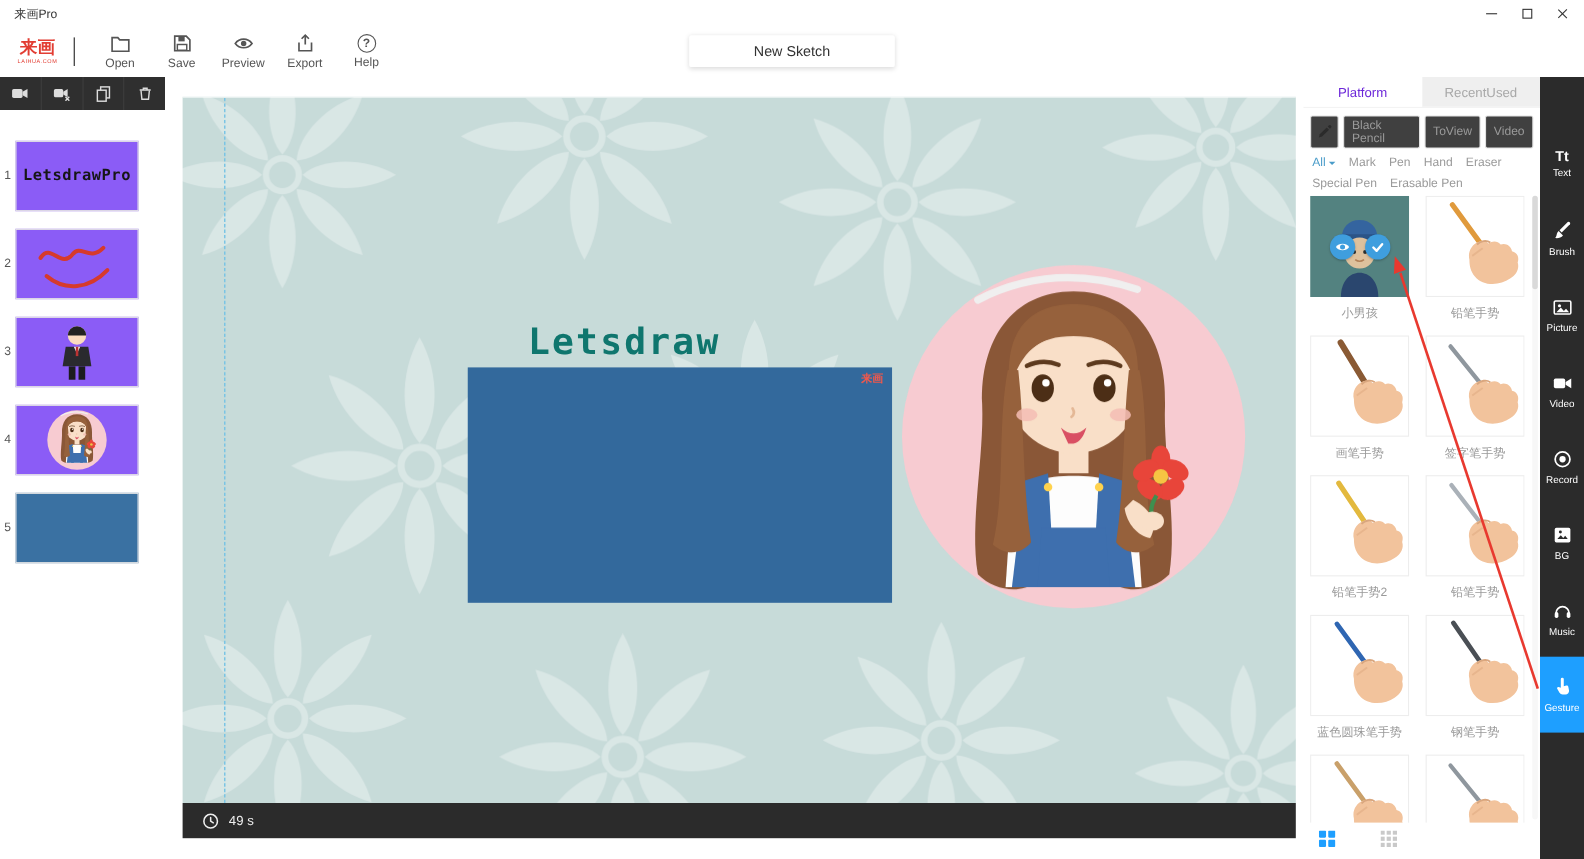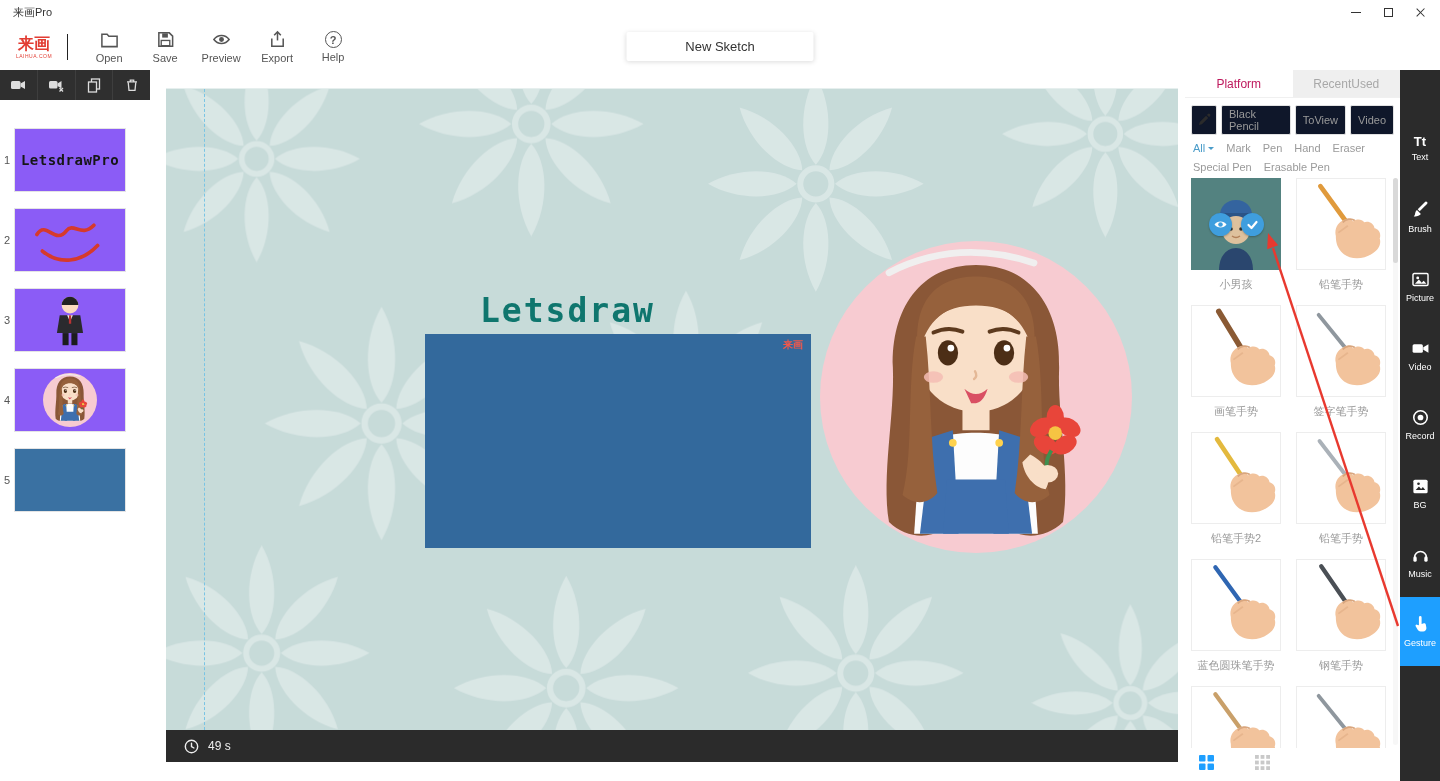--- a/index.html
+++ b/index.html
@@ -53,25 +53,25 @@
 .watermark{position:absolute;right:8px;top:5px;font-size:10px;font-weight:bold;color:#f0584c;line-height:1.1;text-align:center}
 .avatar-circle{position:absolute;left:654px;top:152px;width:312px;height:312px;border-radius:50%;background:#f7cbd1;overflow:hidden}
 .girl-svg{position:absolute;left:11px;top:2px;width:290px;height:330px}
 .timebar{width:1012px;height:32px;background:#2b2b2b;display:flex;align-items:center;padding-left:18px;gap:9px}
 .duration{color:#eee;font-size:12px}
 
 
 .rpanel{position:absolute;left:1185px;top:70px;width:215px;bottom:0;background:#fff}
 .rtabs{display:flex;height:28px;border-bottom:1px solid #f0f0f0}
 .rtab{flex:1;display:flex;align-items:center;justify-content:center;font-size:12px;cursor:default}
-.rtab.active{background:#fff;color:#be185d}
+.rtab.active{background:#fff;color:#6d28d9}
 .rtab.inactive{background:#efefef;color:#a8a8a8}
 .filters{padding:7px 6px 0 6px}
 .chip-row{display:flex;gap:4px;margin-bottom:7px}
-.chip{border:1px solid #e2e2e2;background:#0f172a;color:#9a9a9a;font-size:11px;padding:2px 7px;border-radius:2px;display:flex;align-items:center;justify-content:center}
+.chip{border:1px solid #e2e2e2;background:#404040;color:#9a9a9a;font-size:11px;padding:2px 7px;border-radius:2px;display:flex;align-items:center;justify-content:center}
 .chip.icon-only{padding:2px 5px}
 .cat-row{display:flex;gap:12px;margin:2px 0 7px 2px;font-size:11px;color:#9a9a9a;align-items:center}
 .cat.all{color:#4a9cc9;display:flex;align-items:center;gap:3px}
 .caret{width:0;height:0;border:3.5px solid transparent;border-top-color:#4a9cc9;margin-top:4px}
 .scroll-area{position:absolute;left:6px;right:14px;top:108px;bottom:33px;overflow:hidden}
 .ggrid{display:grid;grid-template-columns:90px 90px;column-gap:15px}
 .g-card{height:127px}
 .g-img{position:relative;width:90px;height:92px;background:#fff;border:1px solid #ededed;display:flex;align-items:center;justify-content:center}
 .hand{width:86px;height:86px}
 .boyimg{width:90px;height:92px;display:block}

